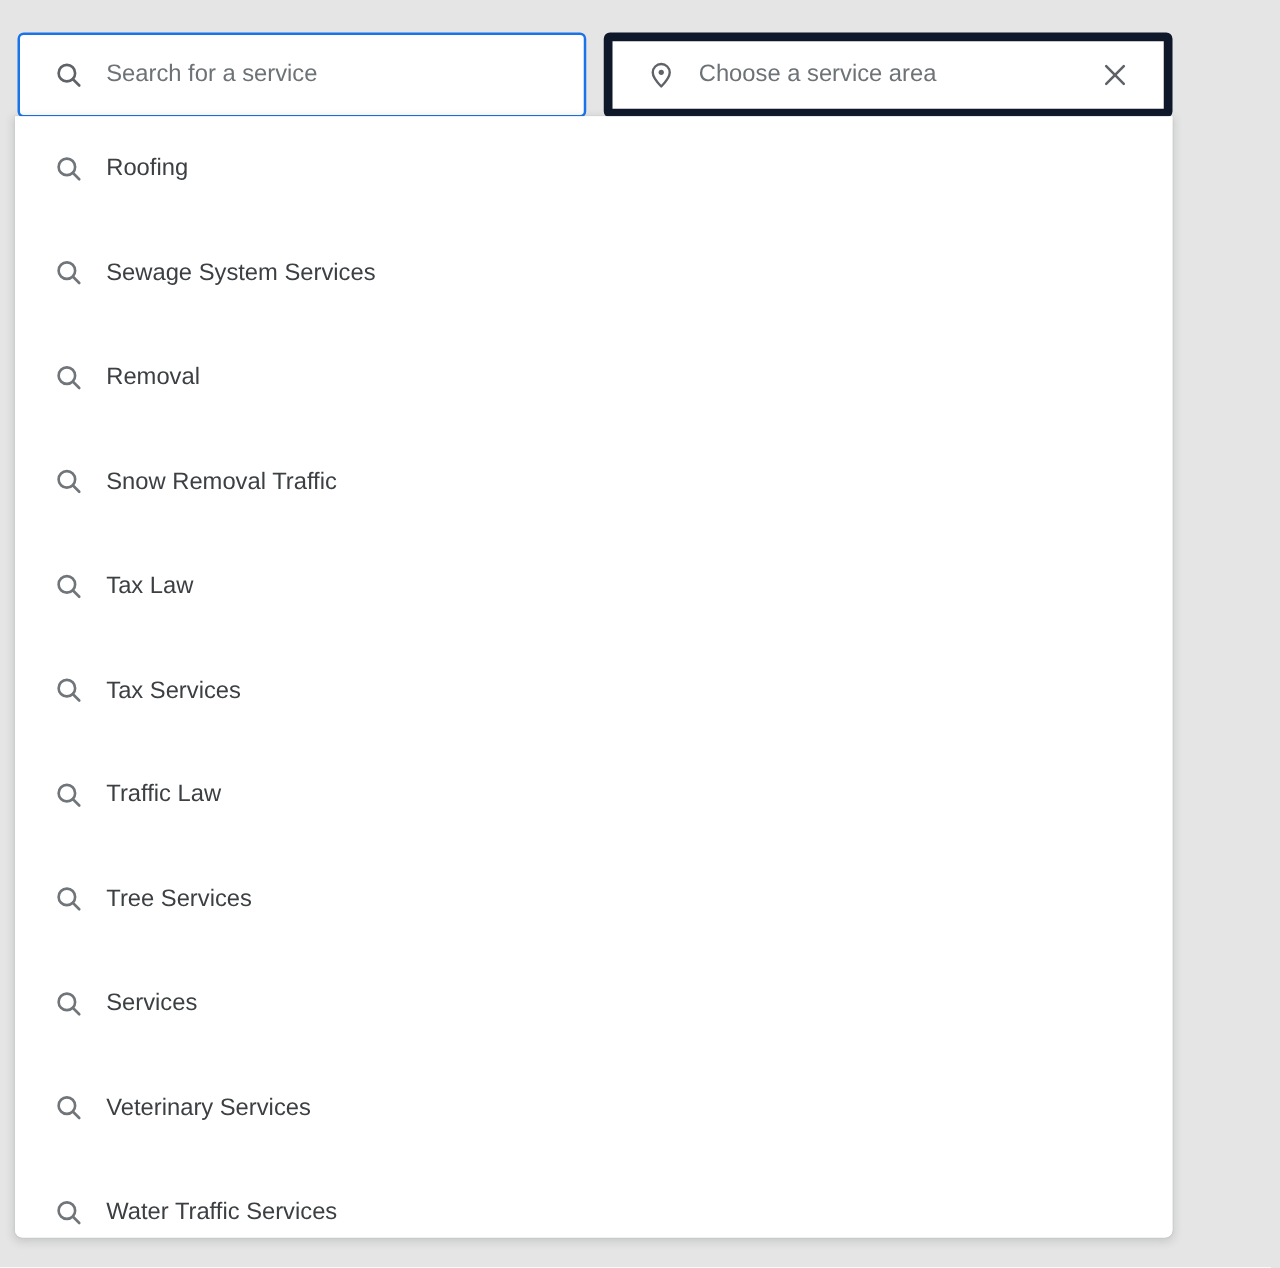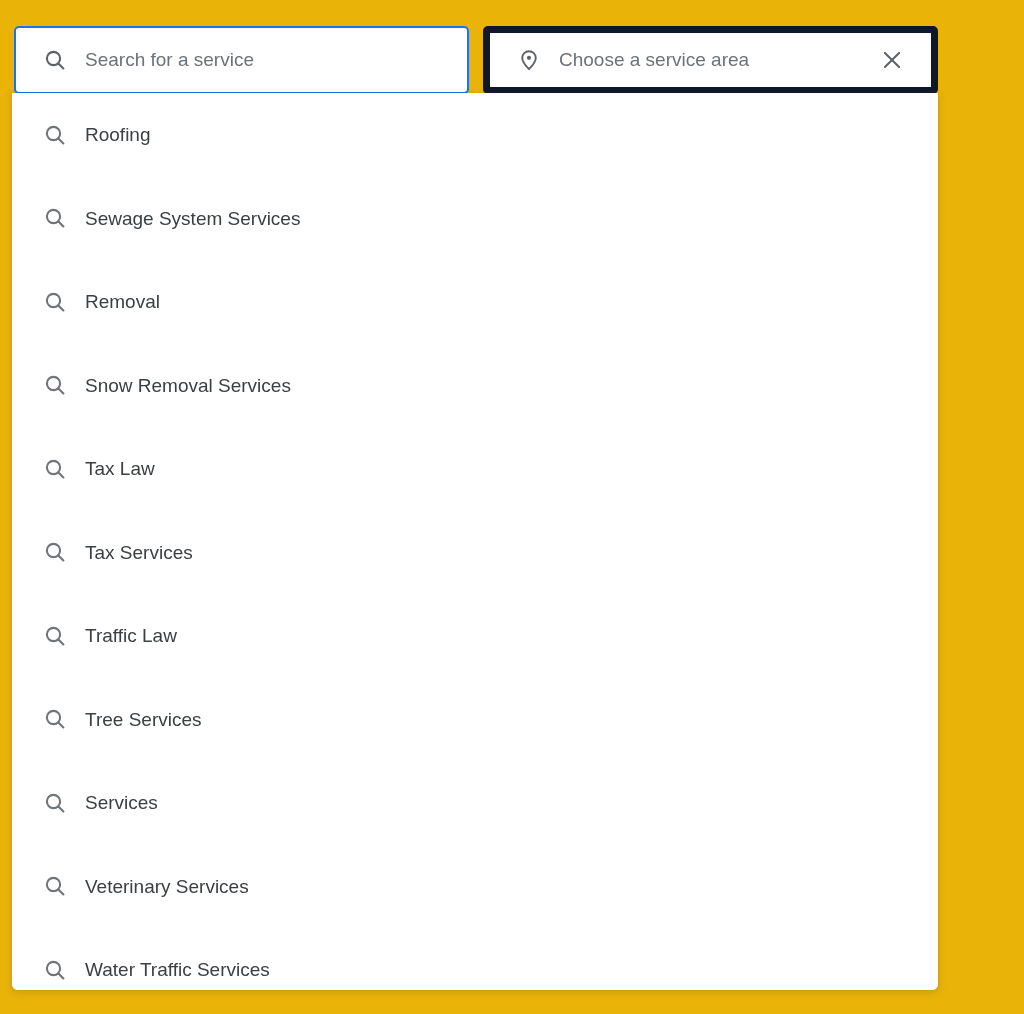--- a/index.html
+++ b/index.html
@@ -12,21 +12,21 @@
     background: #ffffff;
     font-family: "Liberation Sans", sans-serif;
     -webkit-font-smoothing: antialiased;
   }
 
   #root {
     position: relative;
     width: 1024px;
     height: 1014px;
     overflow: hidden;
-    background: #eab308;
+    background: #e5e5e5;
   }
 
   
   .search-row {
     position: absolute;
     top: 0;
     left: 0;
     width: 1024px;
     height: 94px;
   }
@@ -202,21 +202,21 @@
     </span>
     <span class="sugg-label">Removal</span>
   </div>
       <div class="suggestion">
     <span class="sugg-icon">
       <svg width="24" height="24" viewBox="0 0 24 24" fill="none" stroke="currentColor" stroke-width="2.1" stroke-linecap="round" stroke-linejoin="round">
         <circle cx="10.5" cy="10.5" r="6.6"></circle>
         <line x1="15.4" y1="15.4" x2="20.4" y2="20.4"></line>
       </svg>
     </span>
-    <span class="sugg-label">Snow Removal Services</span>
+    <span class="sugg-label">Snow Removal Traffic</span>
   </div>
       <div class="suggestion">
     <span class="sugg-icon">
       <svg width="24" height="24" viewBox="0 0 24 24" fill="none" stroke="currentColor" stroke-width="2.1" stroke-linecap="round" stroke-linejoin="round">
         <circle cx="10.5" cy="10.5" r="6.6"></circle>
         <line x1="15.4" y1="15.4" x2="20.4" y2="20.4"></line>
       </svg>
     </span>
     <span class="sugg-label">Tax Law</span>
   </div>

